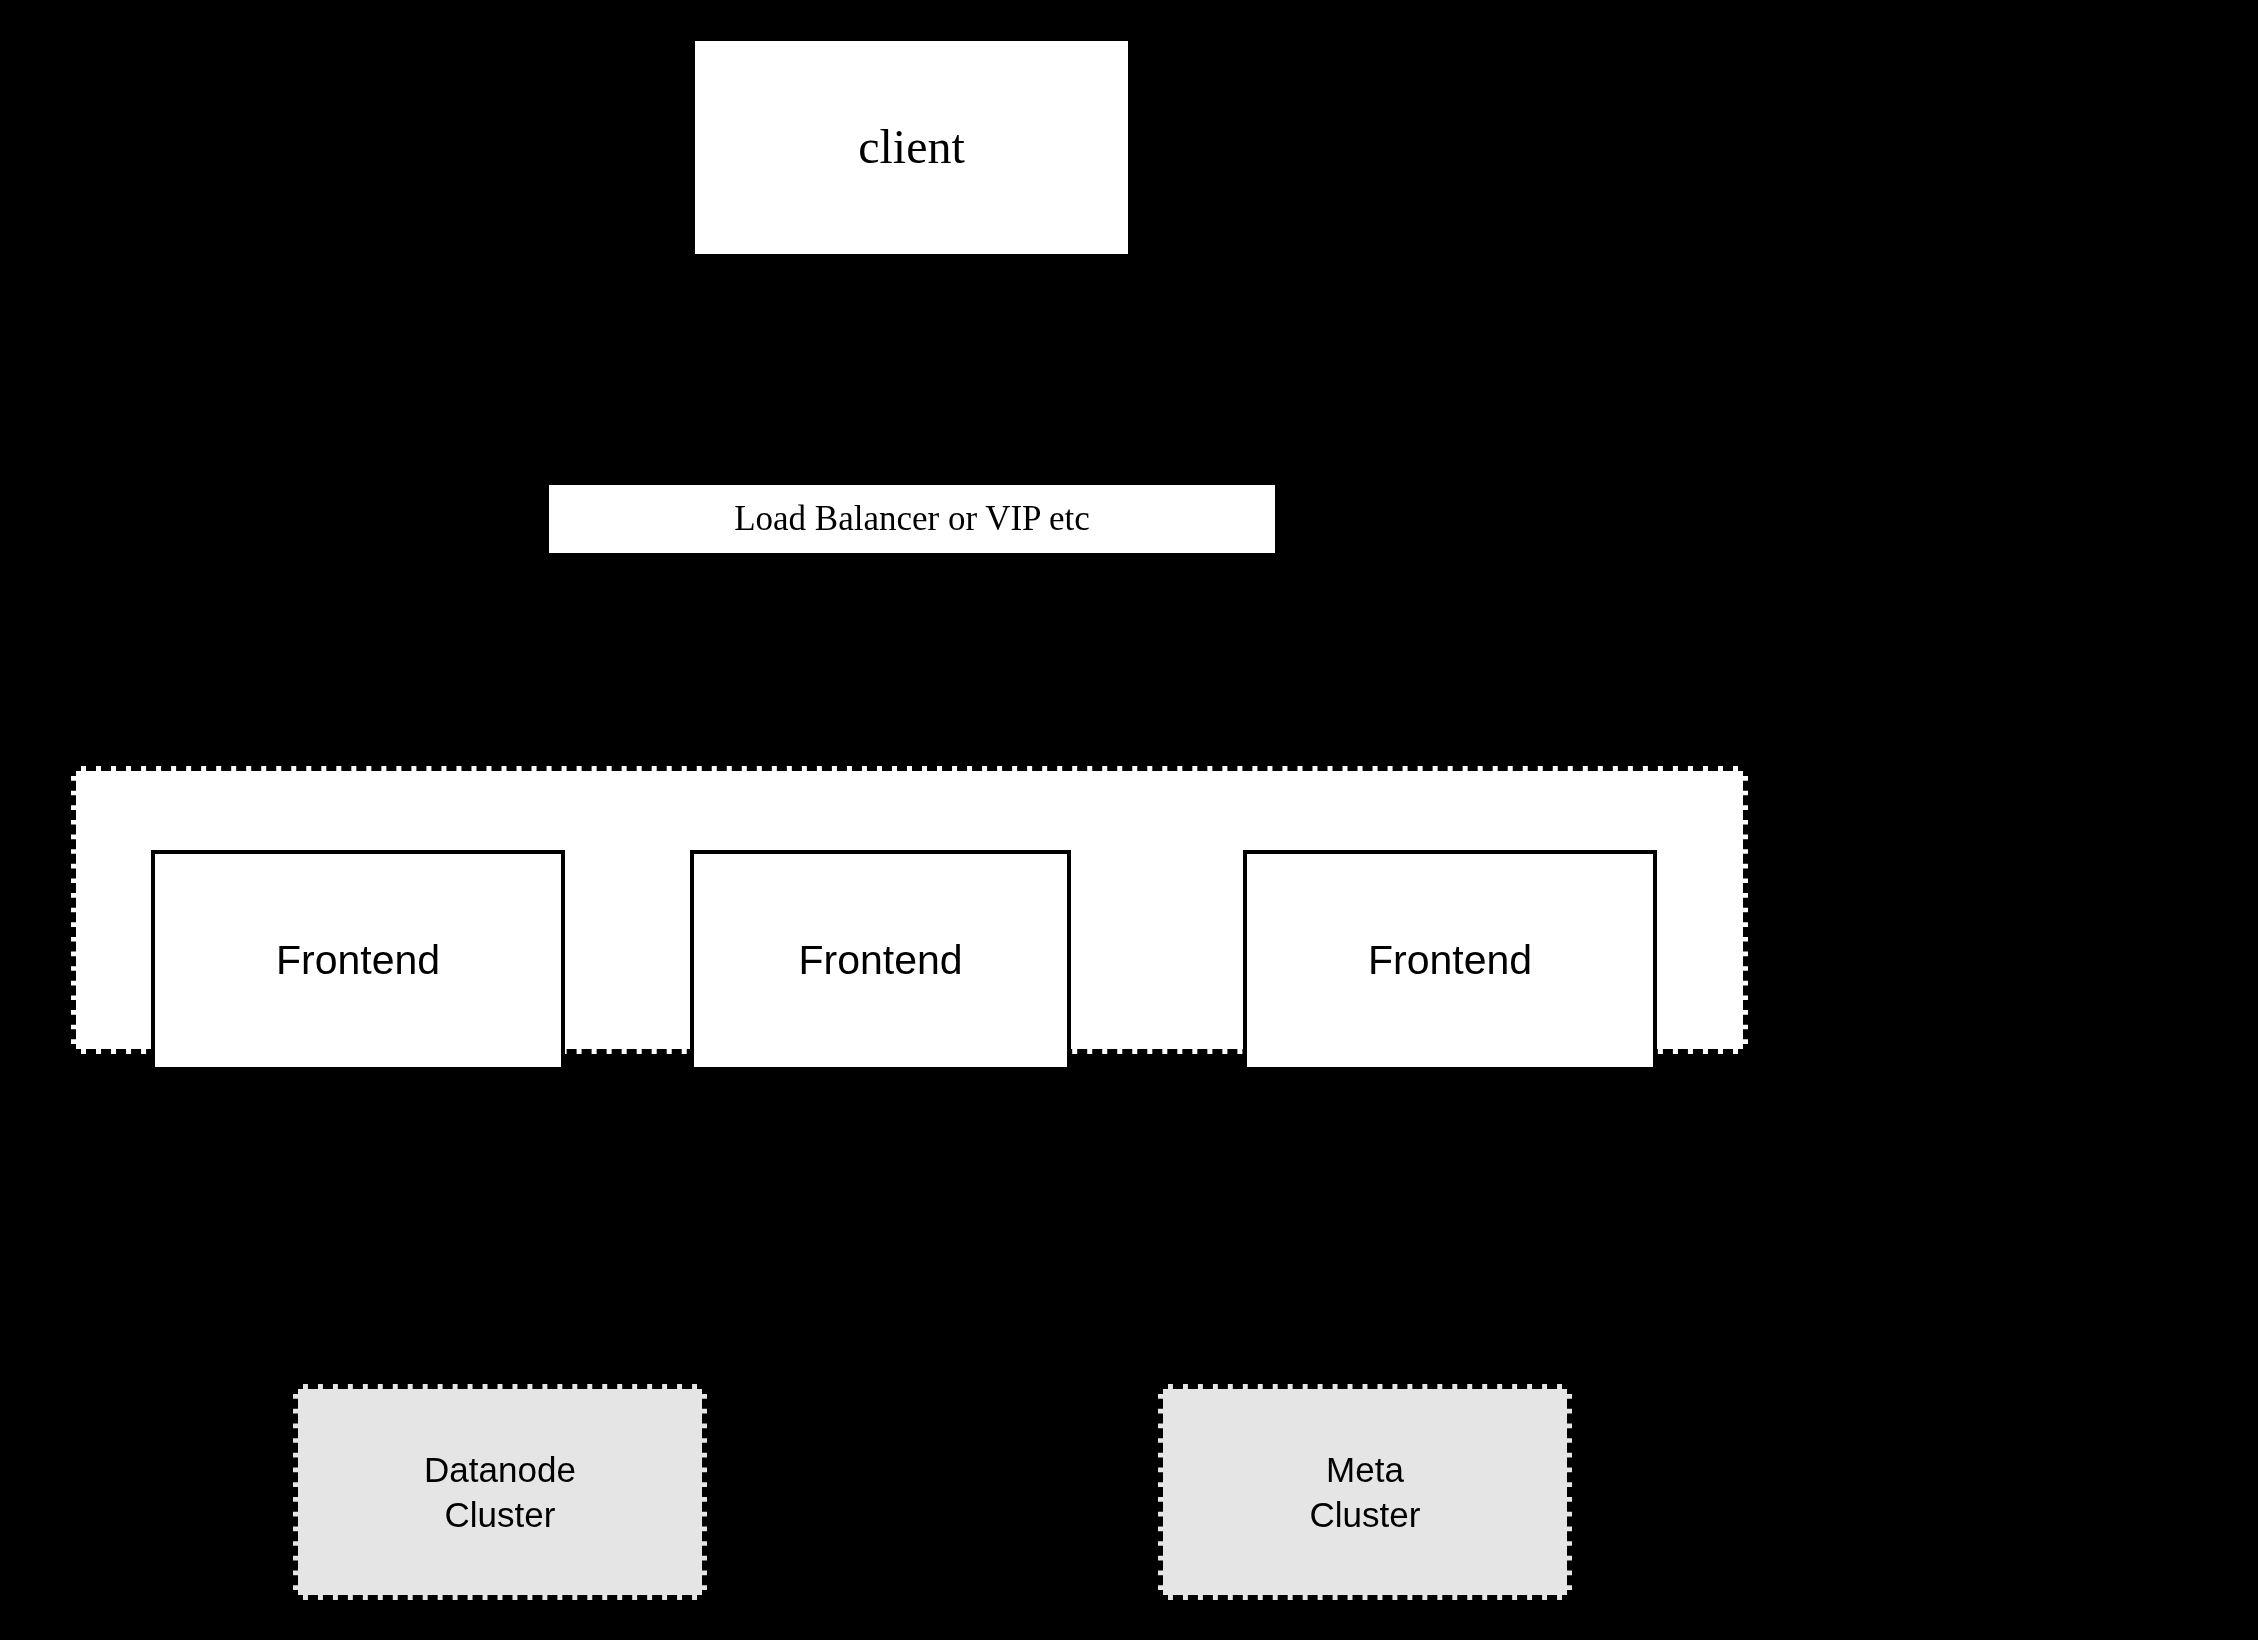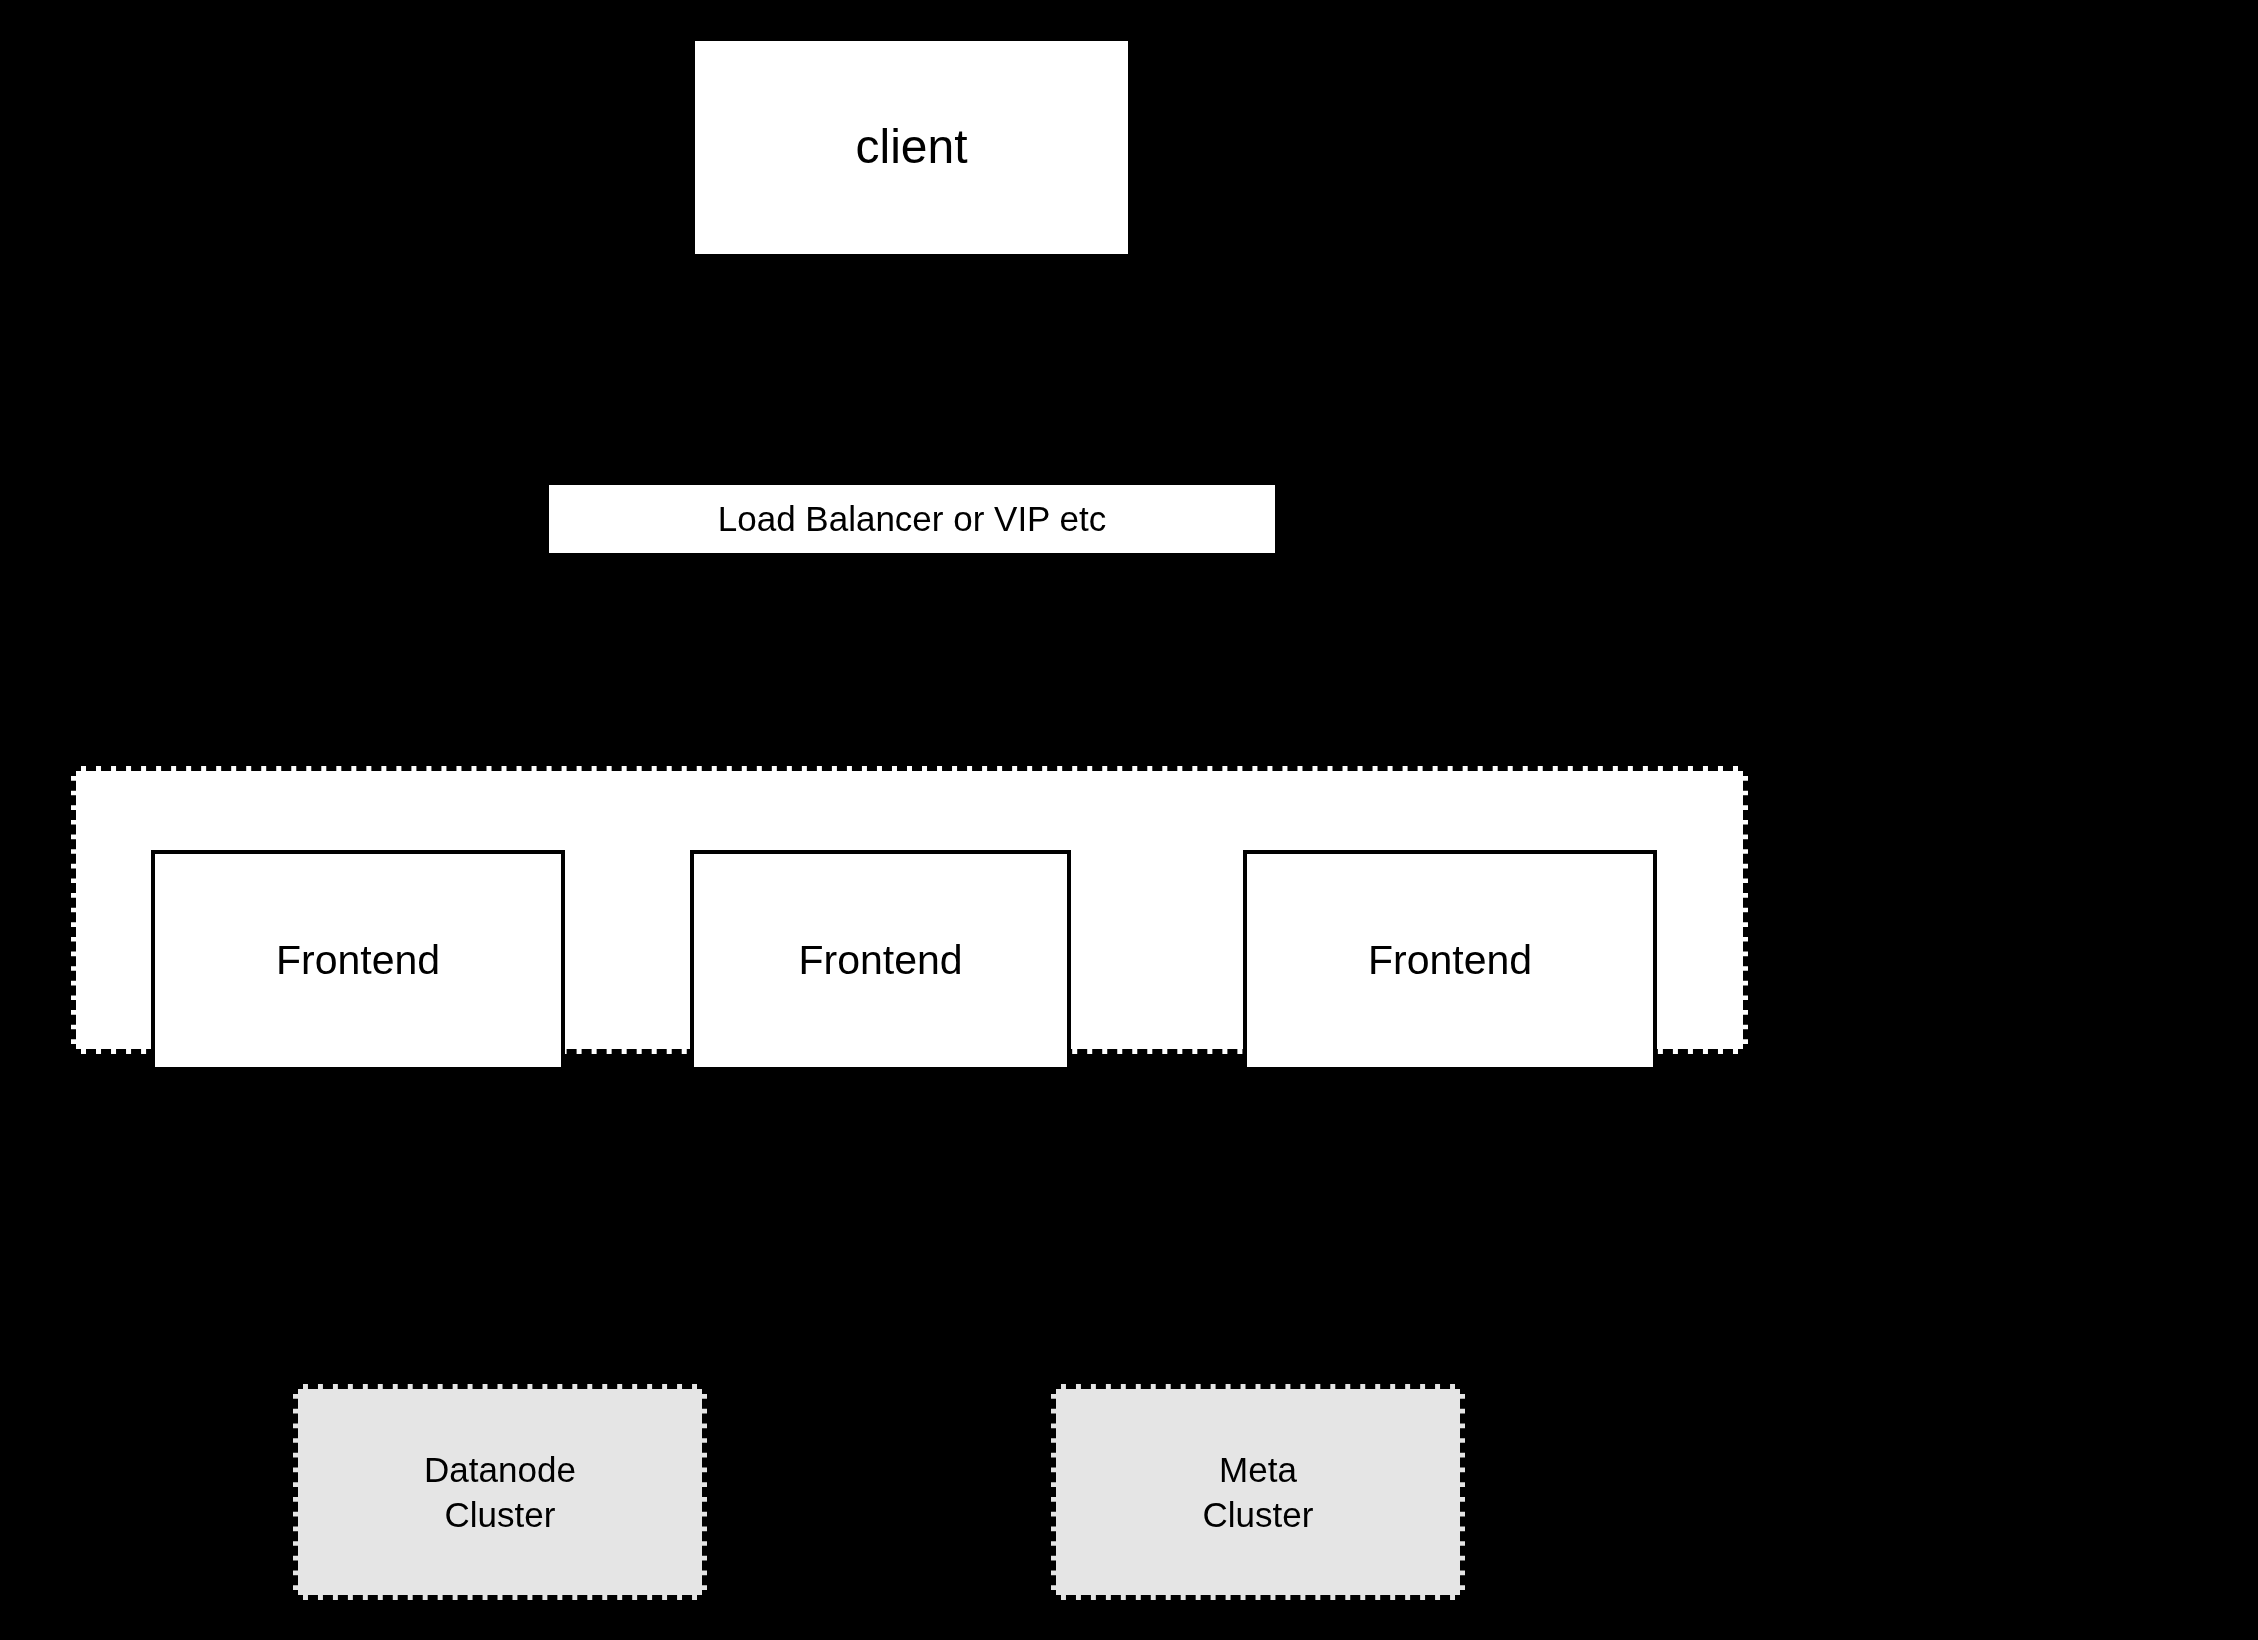--- a/index.html
+++ b/index.html
@@ -23,20 +23,21 @@
     position: absolute;
     box-sizing: border-box;
     background: #ffffff;
     color: #000000;
     display: flex;
     align-items: center;
     justify-content: center;
     text-align: center;
     line-height: 1.22;
     white-space: pre-line;
+    font-family: Liberation Serif, serif;
   }
 
   
   #client-node {
     left: 695px;
     top: 41px;
     width: 433px;
     height: 213px;
     font-size: 48px;
     border: 0;
@@ -96,21 +97,21 @@
     line-height: 1.30;
     white-space: pre-line;
   }
   #datanode-cluster-node {
     left: 293px;
     top: 1384px;
     width: 414px;
     height: 216px;
   }
   #meta-cluster-node {
-    left: 1051px;
+    left: 1158px;
     top: 1384px;
     width: 414px;
     height: 216px;
   }
 </style>
 </head>
 <body>
 
 <div id="canvas">
 

